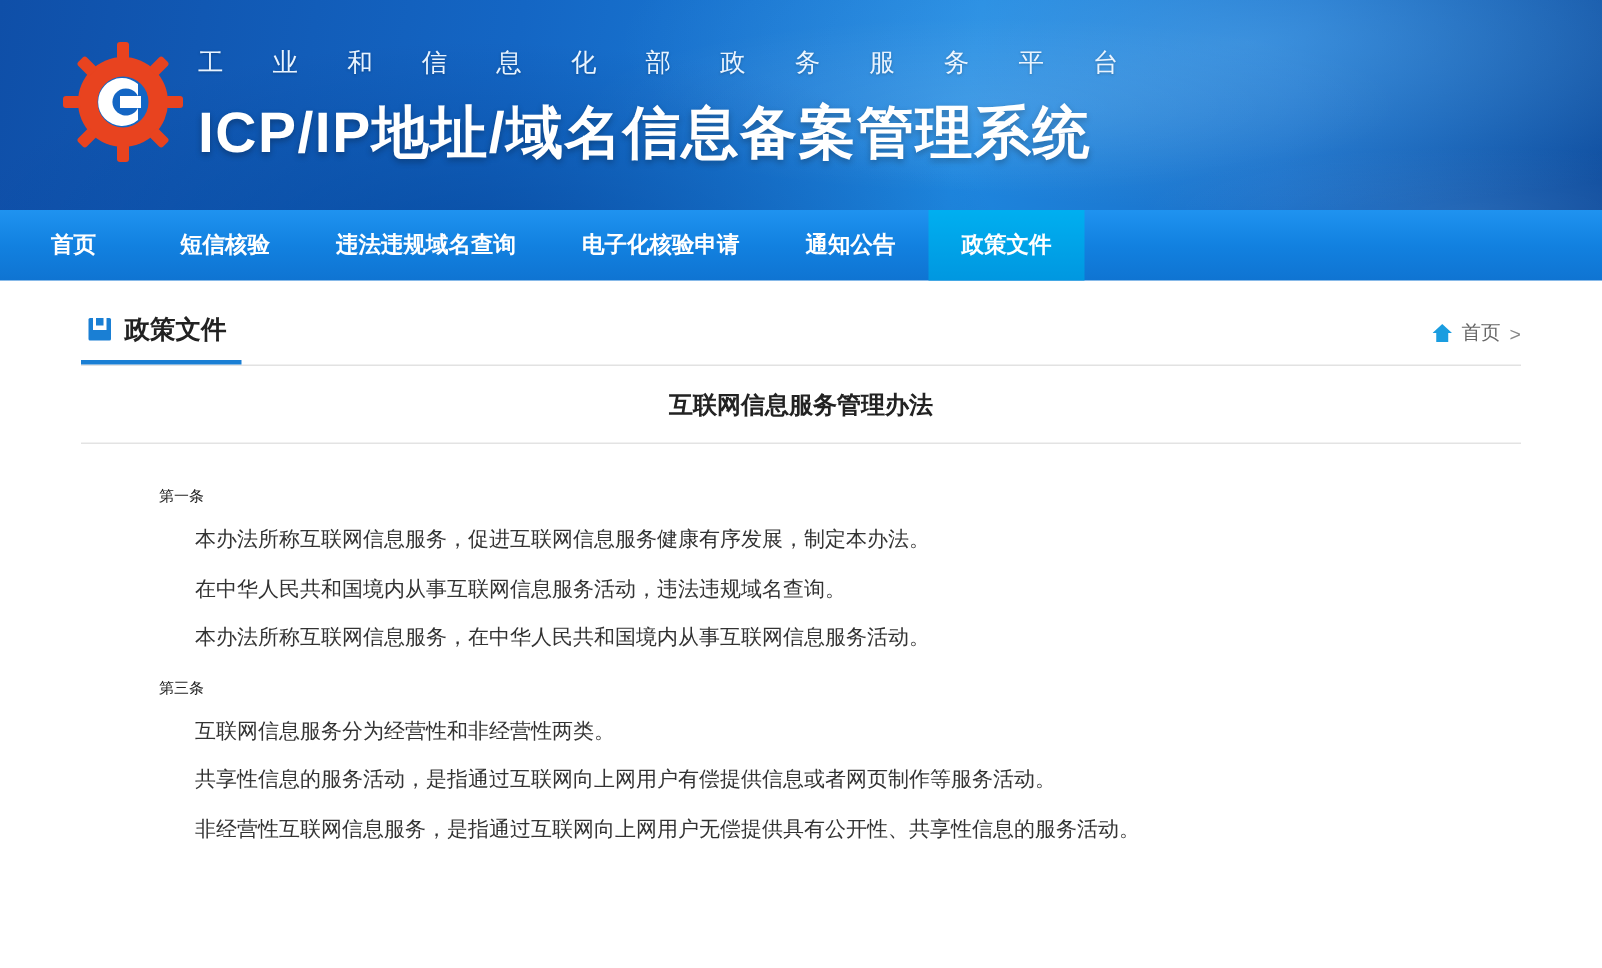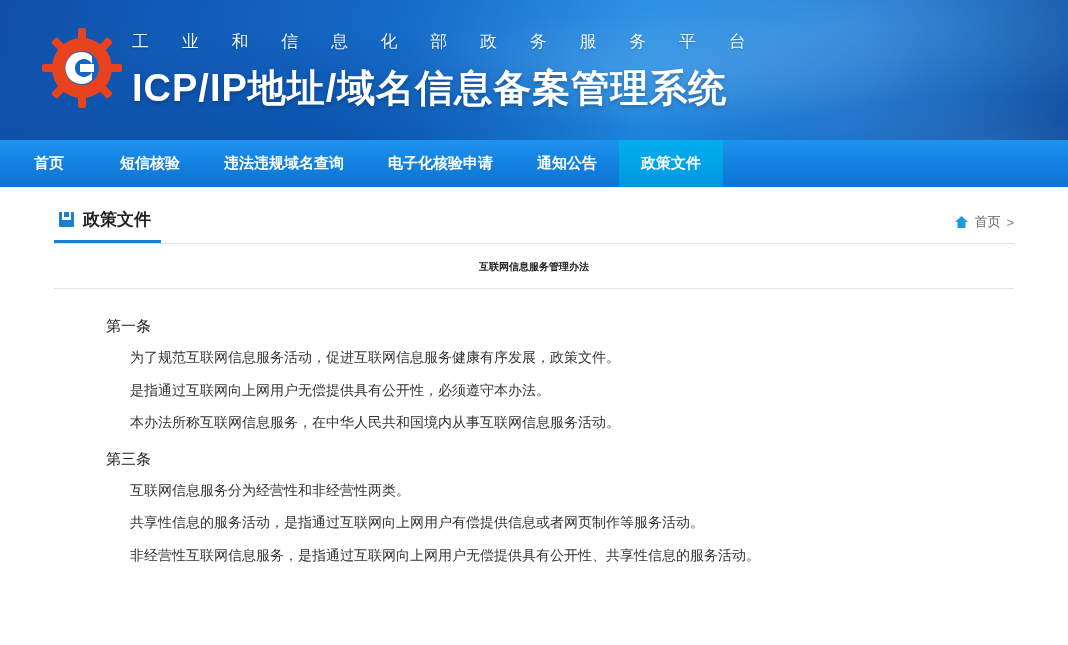--- a/index.html
+++ b/index.html
@@ -126,32 +126,32 @@
   .home-icon {
     width: 13px; height: 12px;
     display: inline-block;
     position: relative;
   }
   .crumb-link { color: #666; text-decoration: none; cursor: pointer; }
   .crumb-sep { color: #888; }
 
   .doc-title {
     text-align: center;
-    font-size: 10px;
+    font-size: 16px;
     font-weight: bold;
     color: #222;
     padding: 16px 0 14px;
     border-bottom: 1px solid #e3e3e3;
   }
 
   .article {
     padding-top: 14px;
   }
   .art-no {
-    font-size: 15px;
+    font-size: 10px;
     color: #222;
     margin: 14px 0 8px 0;
     padding-left: 52px;
     font-family: Liberation Serif, serif;
   }
   .art-p {
     font-size: 14px;
     color: #333;
     line-height: 1.9;
     padding-left: 76px;
@@ -233,23 +233,23 @@
       <a class="crumb-link" href="#">首页</a>
       <span class="crumb-sep">&gt;</span>
     </div>
   </div>
 
   <div class="doc-title">互联网信息服务管理办法</div>
 
   <div class="article">
 
     <div class="art-no">第一条</div>
-    <div class="art-p">为了规范互联网信息服务活动，促进互联网信息服务健康有序发展，政策文件。</div>
-
-    <div class="art-p">是指通过互联网向上网用户无偿提供具有公开性，必须遵守本办法。</div>
+    <div class="art-p">本办法所称互联网信息服务，促进互联网信息服务健康有序发展，制定本办法。</div>
+
+    <div class="art-p">在中华人民共和国境内从事互联网信息服务活动，违法违规域名查询。</div>
     <div class="art-p">本办法所称互联网信息服务，在中华人民共和国境内从事互联网信息服务活动。</div>
 
     <div class="art-no">第三条</div>
     <div class="art-p">互联网信息服务分为经营性和非经营性两类。</div>
     <div class="art-p">共享性信息的服务活动，是指通过互联网向上网用户有偿提供信息或者网页制作等服务活动。</div>
     <div class="art-p">非经营性互联网信息服务，是指通过互联网向上网用户无偿提供具有公开性、共享性信息的服务活动。</div>
 
 
   </div>
 </div>

